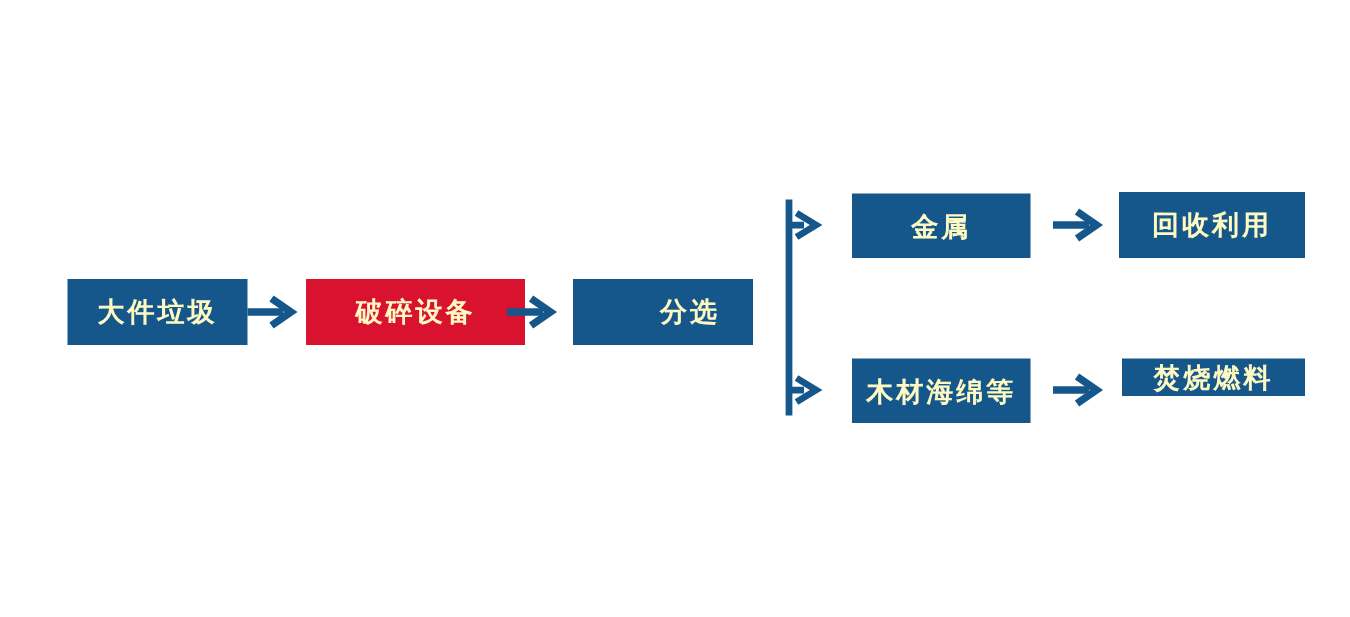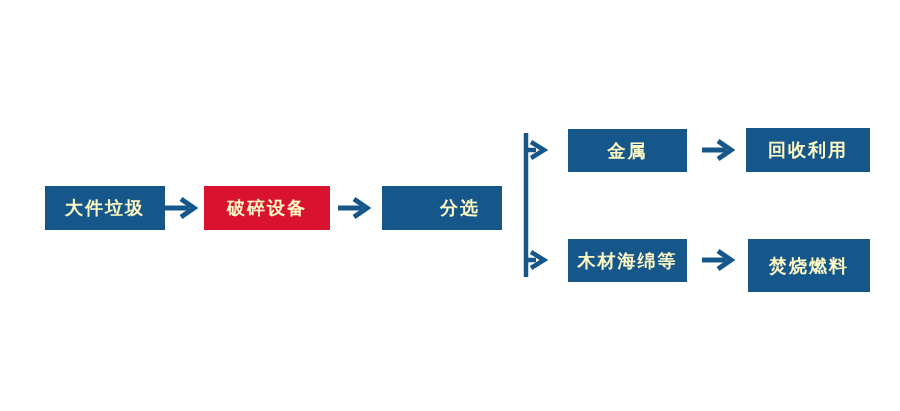--- a/index.html
+++ b/index.html
@@ -40,21 +40,21 @@
 
 <div class="canvas">
 
   <div class="node blue" style="left:33px; top:186px; width:120px; height:44px;margin-left:12px;">大件垃圾</div>
 
   <svg class="arrow" style="left:161px; top:196px;" width="40" height="24" viewBox="0 0 40 24">
     <line x1="4" y1="12" x2="28" y2="12" stroke="currentColor" stroke-width="5"></line>
     <path d="M20 3 L33 12 L20 21" fill="none" stroke="currentColor" stroke-width="5" stroke-linejoin="miter"></path>
   </svg>
 
-  <div class="node red" style="left:204px; top:186px; width:126px; height:44px;">破碎设备</div>
+  <div class="node red" style="left:204px; top:186px; width:146px; height:44px;">破碎设备</div>
 
   <svg class="arrow" style="left:334px; top:196px;" width="40" height="24" viewBox="0 0 40 24">
     <line x1="4" y1="12" x2="28" y2="12" stroke="currentColor" stroke-width="5"></line>
     <path d="M20 3 L33 12 L20 21" fill="none" stroke="currentColor" stroke-width="5" stroke-linejoin="miter"></path>
   </svg>
 
   <div class="node blue" style="left:382px; top:186px; width:120px; height:44px;padding-left:36px;">分选</div>
 
   <svg class="bracket" style="left:520px; top:129px;" width="46" height="154" viewBox="0 0 46 154">
     <line x1="6" y1="4" x2="6" y2="148" stroke="currentColor" stroke-width="4.5"></line>
@@ -73,15 +73,15 @@
 
   <div class="node blue" style="left:568px; top:239px; width:119px; height:43px;">木材海绵等</div>
 
   <div class="node blue" style="left:746px; top:128px; width:124px; height:44px;">回收利用</div>
 
   <svg class="arrow" style="left:698px; top:248px;" width="40" height="24" viewBox="0 0 40 24">
     <line x1="4" y1="12" x2="28" y2="12" stroke="currentColor" stroke-width="5"></line>
     <path d="M20 3 L33 12 L20 21" fill="none" stroke="currentColor" stroke-width="5" stroke-linejoin="miter"></path>
   </svg>
 
-  <div class="node blue" style="left:748px; top:239px; width:122px; height:53px;">焚烧燃料</div>
+  <div class="node blue" style="left:748px; top:239px; width:122px; height:25px;">焚烧燃料</div>
 
 </div>
 
 </body></html>

